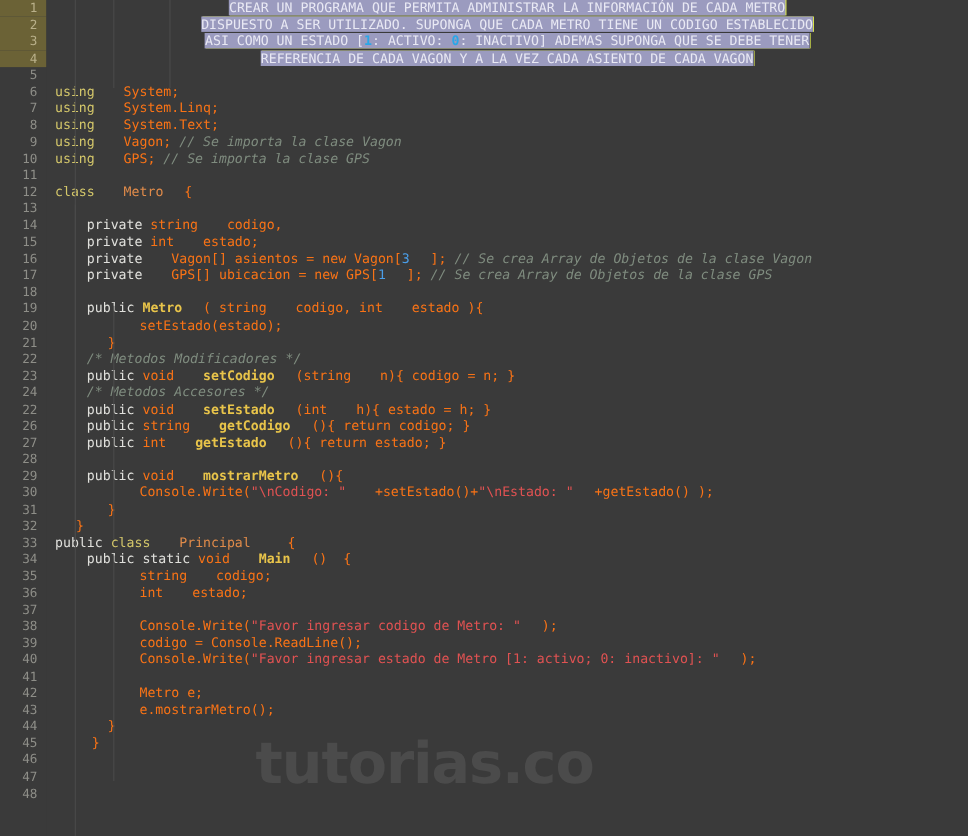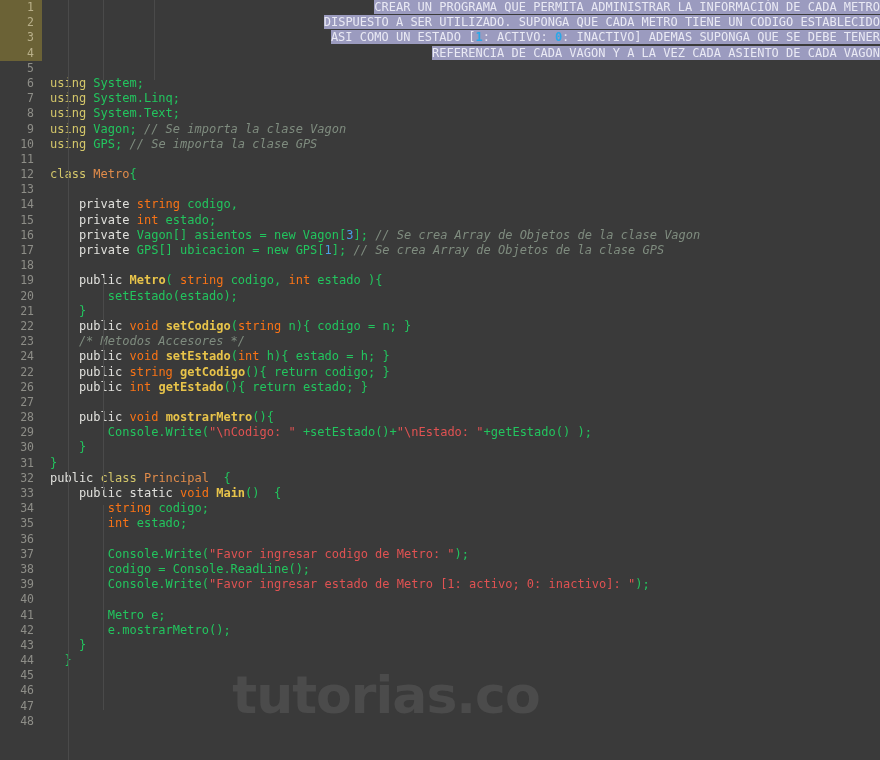--- a/index.html
+++ b/index.html
@@ -93,21 +93,21 @@
     pointer-events: none;
   }
 
   
   .selline {
     position: relative;
     height: 15.2px;
     line-height: 15.2px;
     font-size: 12px;
     white-space: pre;
-    text-align: right;
+    text-align: center;
     padding-right: 0;
     box-sizing: border-box;
     z-index: 4;
   }
   .selline .sel {
     background: #9b9bbf;
     color: #e9e9f4;
     box-shadow: 1px 0 0 0 #d6e24b;
     padding: 0;
   }
@@ -118,21 +118,21 @@
 
   
   .kw   { color: #d4c76a; }          
   .kwb  { color: #f97316; }          
   .mod  { color: #e0e0dc; }          
   .typ  { color: #e08b4a; }          
   .fn   { color: #e8c44a; font-weight: bold; }  
   .str  { color: #e05252; }
   .num2 { color: #4a9ee8; }          
   .cmt  { color: #7f8c7f; font-style: italic; }
-  .pl   { color: #22c55e; }
+  .pl   { color: #f97316; margin-left: 19px; }
 </style>
 </head>
 <body>
 
 <div id="editor">
 
   <div id="watermark">tutorias.co</div>
 
   <div id="code">
     <div id="guides">
@@ -160,20 +160,21 @@
         <div class="line"><span class="kw">class</span><span class="pl"> </span><span class="typ">Metro</span><span class="pl">{</span></div>
         <div class="line">&nbsp;</div>
         <div class="line"><span class="mod">    private </span><span class="kwb">string</span><span class="pl"> codigo,</span></div>
         <div class="line"><span class="mod">    private </span><span class="kwb">int</span><span class="pl"> estado;</span></div>
         <div class="line"><span class="mod">    private </span><span class="pl">Vagon[] asientos = new Vagon[</span><span class="num2">3</span><span class="pl">]; </span><span class="cmt">// Se crea Array de Objetos de la clase Vagon</span></div>
         <div class="line"><span class="mod">    private </span><span class="pl">GPS[] ubicacion = new GPS[</span><span class="num2">1</span><span class="pl">]; </span><span class="cmt">// Se crea Array de Objetos de la clase GPS</span></div>
         <div class="line">&nbsp;</div>
         <div class="line"><span class="mod">    public </span><span class="fn">Metro</span><span class="pl">( </span><span class="kwb">string</span><span class="pl"> codigo, </span><span class="kwb">int</span><span class="pl"> estado ){</span></div>
         <div class="line"><span class="pl">        setEstado(estado);</span></div>
         <div class="line"><span class="pl">    }</span></div>
+        <div class="line"><span class="cmt">    /* Metodos Modificadores */</span></div>
         <div class="line"><span class="mod">    public </span><span class="kwb">void</span><span class="pl"> </span><span class="fn">setCodigo</span><span class="pl">(</span><span class="kwb">string</span><span class="pl"> n){ codigo = n; }</span></div>
         <div class="line"><span class="cmt">    /* Metodos Accesores */</span></div>
         <div class="line"><span class="mod">    public </span><span class="kwb">void</span><span class="pl"> </span><span class="fn">setEstado</span><span class="pl">(</span><span class="kwb">int</span><span class="pl"> h){ estado = h; }</span></div>
         <div class="line"><span class="mod">    public </span><span class="kwb">string</span><span class="pl"> </span><span class="fn">getCodigo</span><span class="pl">(){ return codigo; }</span></div>
         <div class="line"><span class="mod">    public </span><span class="kwb">int</span><span class="pl"> </span><span class="fn">getEstado</span><span class="pl">(){ return estado; }</span></div>
         <div class="line">&nbsp;</div>
         <div class="line"><span class="mod">    public </span><span class="kwb">void</span><span class="pl"> </span><span class="fn">mostrarMetro</span><span class="pl">(){</span></div>
         <div class="line"><span class="pl">        Console.Write(</span><span class="str">"\nCodigo: "</span><span class="pl"> +setEstado()+</span><span class="str">"\nEstado: "</span><span class="pl">+getEstado() );</span></div>
         <div class="line"><span class="pl">    }</span></div>
         <div class="line"><span class="pl">}</span></div>

